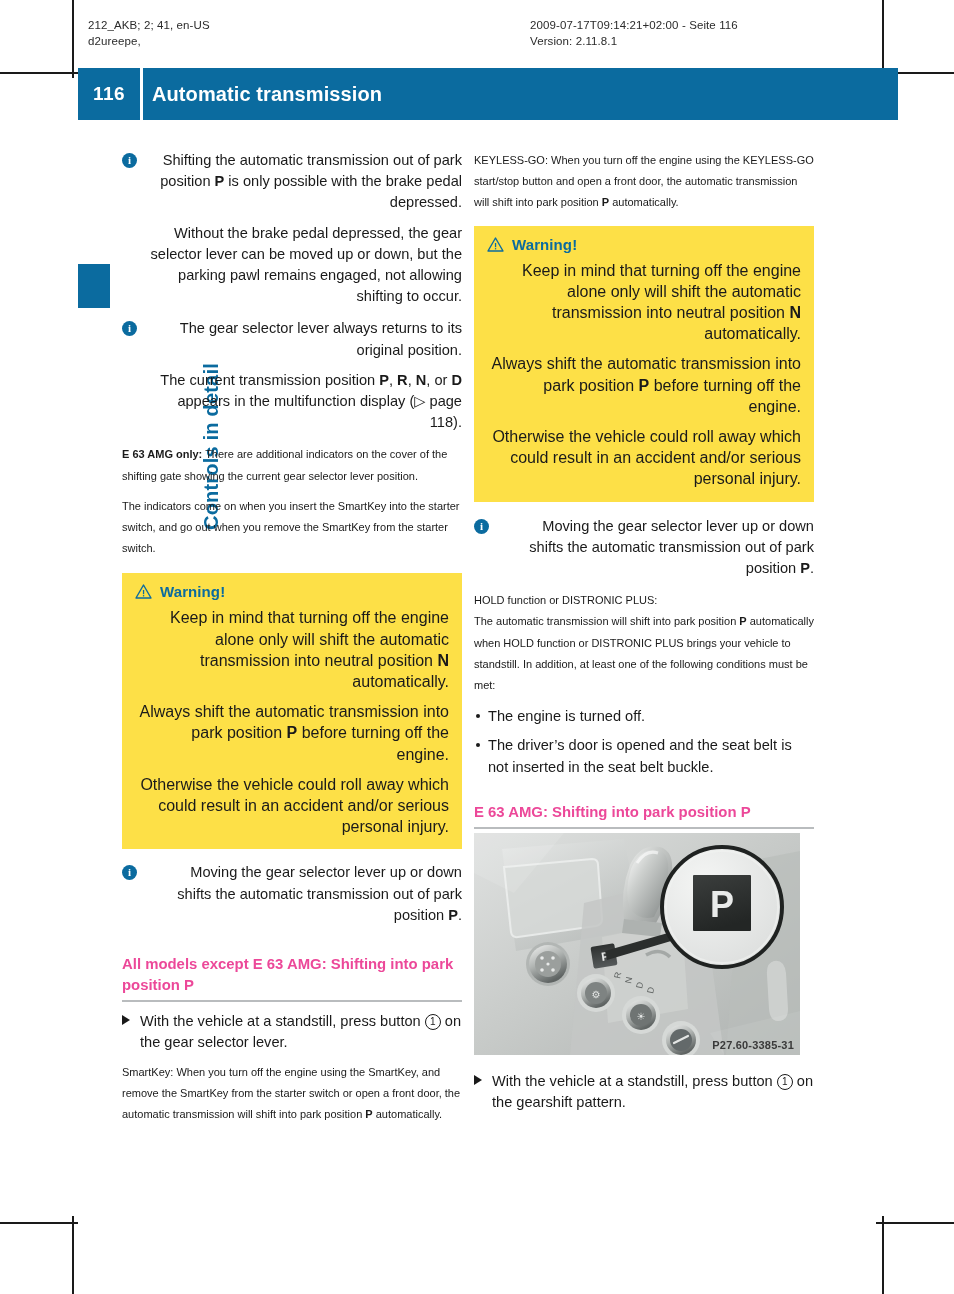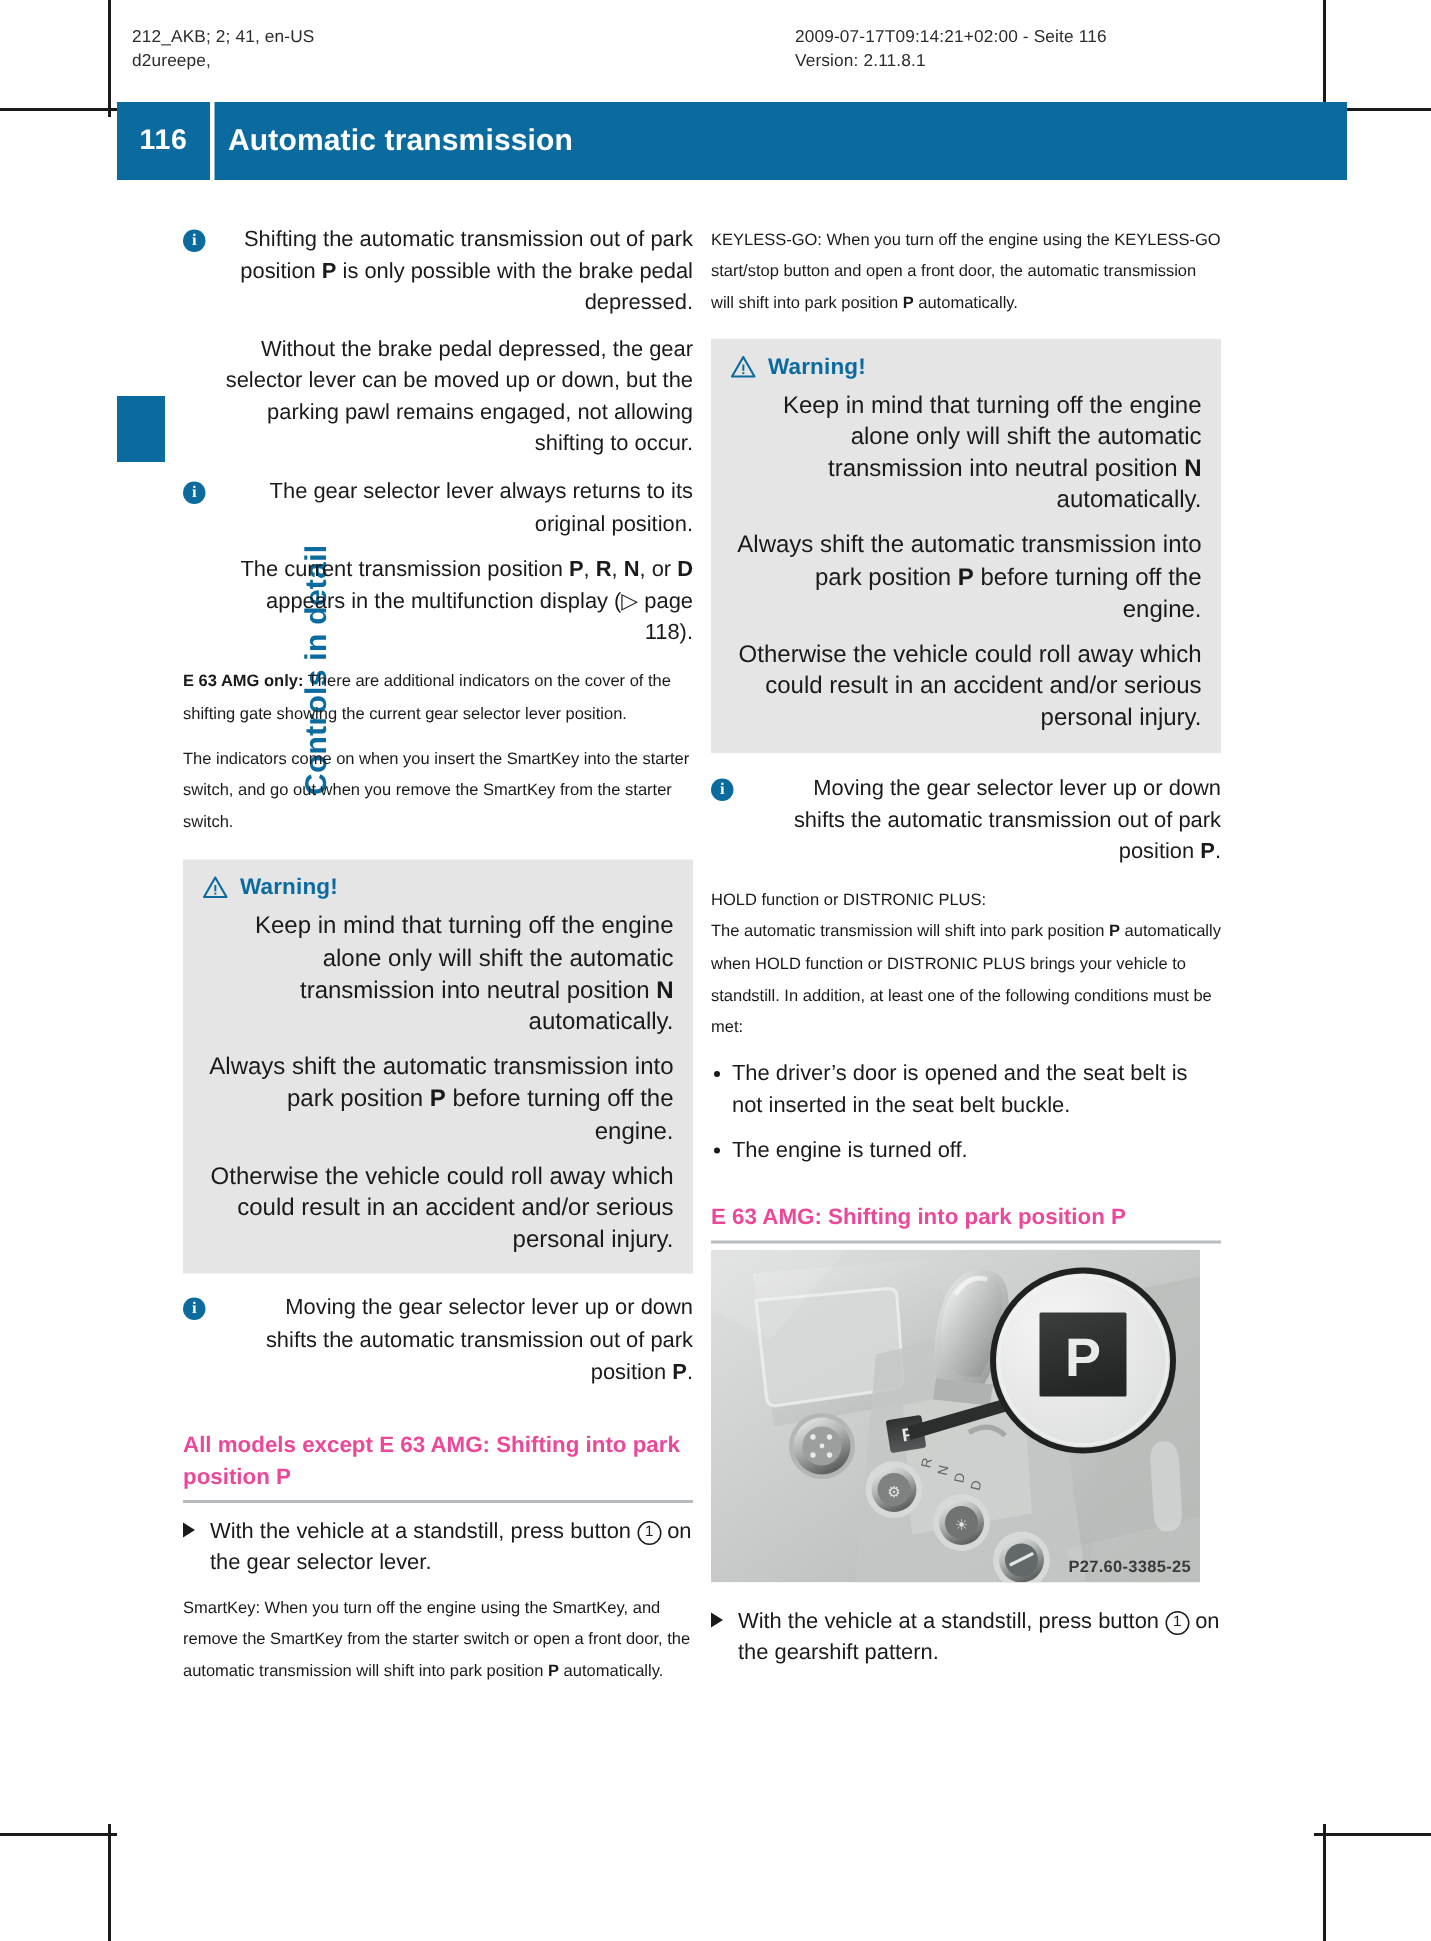--- a/index.html
+++ b/index.html
@@ -76,21 +76,21 @@
   .info-icon{
     position:absolute;left:0;top:3px;
     width:15px;height:15px;border-radius:50%;
     background:#0b6b9f;color:#ffffff;
     font-size:11px;font-weight:bold;line-height:15px;text-align:center;
     font-family:"Liberation Serif","DejaVu Serif",serif;
   }
 
   
   .warning{
-    background:#e5e5e5;padding:10px 13px 12px 13px;margin-bottom:13px;
+    background:#fde047;padding:10px 13px 12px 13px;margin-bottom:13px;
   }
   .warning-head{
     display:flex;align-items:center;gap:8px;margin-bottom:7px;
   }
   .warn-tri{width:17px;height:15px;display:block;}
   .warning-title{
     color:#0b6b9f;font-size:15px;font-weight:bold;letter-spacing:.1px;
   }
   .warning p{
     font-size:16px;line-height:21.2px;margin-bottom:9px;color:#1a1a1a;
@@ -234,25 +234,25 @@
   <div class="note" style="margin-top:14px;">
     <span class="info-icon">i</span>
     <p class="first-line-pad">Moving the gear selector lever up or down shifts the automatic transmission out of park position <b>P</b>.</p>
   </div>
 
   <p class="body-text" style="white-space:pre-line;margin-bottom:10px;">HOLD function or DISTRONIC PLUS:
 The automatic transmission will shift into park position <b>P</b> automatically when HOLD function or DISTRONIC PLUS brings your vehicle to standstill. In addition, at least one of the following conditions must be met:</p>
 
   <div class="dotitem">
     <span class="dot"></span>
-    <span>The driver’s door is opened and the seat belt is not inserted in the seat belt buckle.</span>
+    <span>The engine is turned off.</span>
   </div>
   <div class="dotitem">
     <span class="dot"></span>
-    <span>The engine is turned off.</span>
+    <span>The driver’s door is opened and the seat belt is not inserted in the seat belt buckle.</span>
   </div>
 
   <div class="subhead" style="margin-top:24px;">E 63 AMG: Shifting into park position P</div>
   <div class="rule" style="margin-bottom:4px;"></div>
 
   <div class="figure">
     <svg class="fig-svg" viewBox="0 0 326 222">
       <defs>
         <linearGradient id="bgG" x1="0" y1="0" x2="1" y2="1">
           <stop offset="0" stop-color="#dfe1e0"></stop>
@@ -354,21 +354,21 @@
       <path d="M131 118 L222 92 L224 100 L133 127 Z" fill="#2b2e2d"></path>
 
       <circle cx="248" cy="74" r="60" fill="url(#magG)" stroke="#1f2221" stroke-width="4"></circle>
       <circle cx="248" cy="74" r="56" fill="none" stroke="#f2f3f2" stroke-width="2" opacity="0.6"></circle>
       <rect x="219" y="42" width="58" height="56" rx="1" fill="url(#dispG)"></rect>
       <text x="248" y="84" text-anchor="middle" font-family="'Liberation Sans',sans-serif" font-size="36" font-weight="bold" fill="#e9ebea">P</text>
 
       <path d="M0 0 L90 0 L40 60 L0 40 Z" fill="#ffffff" opacity="0.12"></path>
       <path d="M236 200 L326 178 L326 222 L250 222 Z" fill="#ffffff" opacity="0.08"></path>
     </svg>
-    <span class="figcaption-code">P27.60-3385-25</span>
+    <span class="figcaption-code">P27.60-3385-31</span>
   </div>
 
   <div class="step" style="margin-top:16px;">
     <span class="arrow"></span>
     <span>With the vehicle at a standstill, press button </span><span class="circled">1</span><span> on the gearshift pattern.</span>
   </div>
 
 </div>
 
 </body></html>

